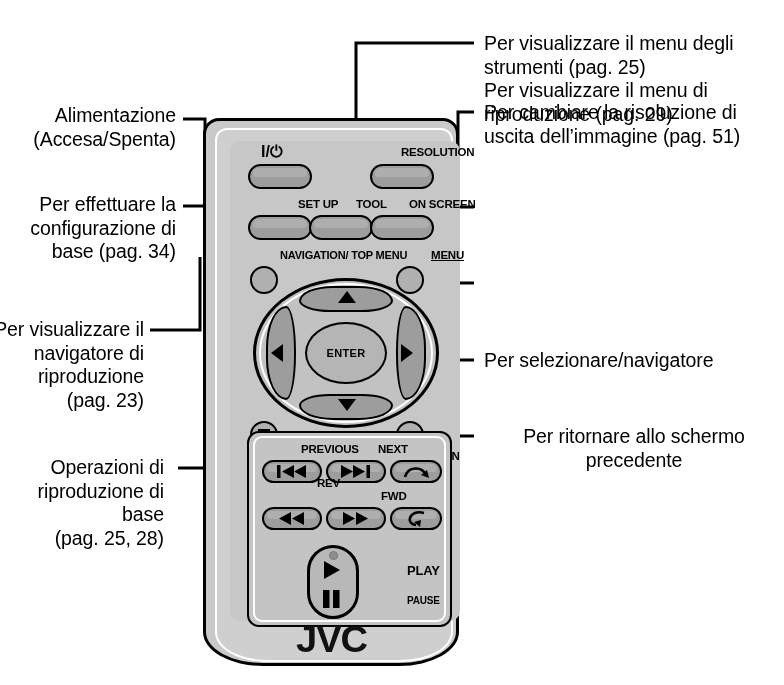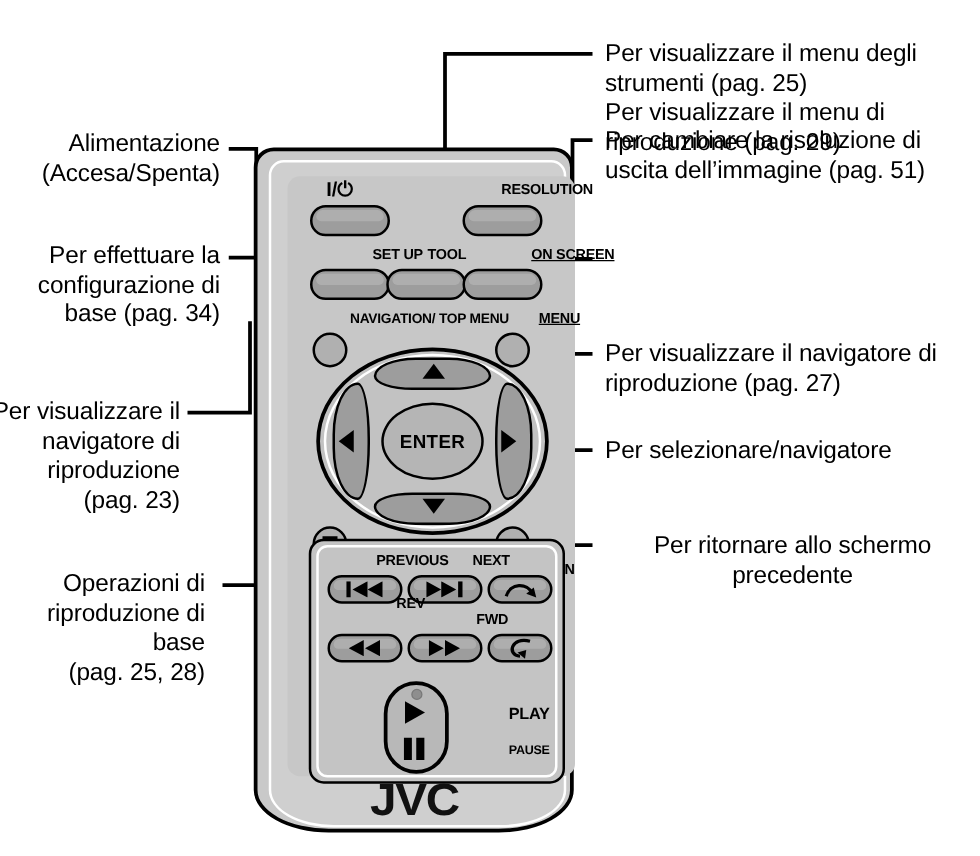--- a/index.html
+++ b/index.html
@@ -150,21 +150,21 @@
     left: 52px; top: 44px;
     width: 82px; height: 62px;
     background: #b5b5b5;
     border: 2.5px solid #000;
     border-radius: 50%;
     box-sizing: border-box;
     display: flex;
     align-items: center;
     justify-content: center;
     font-weight: bold;
-    font-size: 15px;
+    font-size: 11px;
     letter-spacing: 0.3px;
   }
   .arrowpad {
     position: absolute;
     background: #9d9d9d;
     border: 2.5px solid #000;
     box-sizing: border-box;
   }
   .ap-up {
     left: 46px; top: 8px; width: 94px; height: 26px;
@@ -285,22 +285,20 @@
 
   <div class="anno right" style="left:484px; top:20px; width:300px;margin-top:12px;">Per visualizzare il menu degli
 strumenti (pag. 25)
 Per visualizzare il menu di
 riproduzione (pag. 29)</div>
 
   <div class="anno right" style="left:484px; top:101px; width:300px;">Per cambiare la risoluzione di
 uscita dell’immagine (pag. 51)</div>
 
 
-  <div class="anno right" style="left:484px; top:272px; width:300px;">Per visualizzare il navigatore di
-riproduzione (pag. 27)</div>
 
   <div class="anno right" style="left:484px; top:349px; width:300px;">Per selezionare/navigatore</div>
 
   <div class="anno right" style="left:484px; top:425px; width:300px;text-align:center;">Per ritornare allo schermo
 precedente</div>
 
   <div id="remote-wrap">
     <div class="body-outer">
       <div class="body-inner">
 
@@ -308,24 +306,24 @@
 
           <div class="powerglyph" style="left:31px; top:2px;">I/⏻</div>
           <div class="pill" style="left:18px; top:23px; width:64px; height:25px;"></div>
 
           <div class="btn-label" style="left:131px; top:5px;">RESOLUTION</div>
           <div class="pill" style="left:140px; top:23px; width:64px; height:25px;"></div>
 
           <div class="btn-label" style="left:28px; top:57px;">SET UP</div>
           <div class="pill" style="left:18px; top:74px; width:64px; height:25px;"></div>
 
-          <div class="btn-label" style="left:72px; top:57px;text-align:center;">TOOL</div>
+          <div class="btn-label" style="left:86px; top:57px;text-align:center;">TOOL</div>
           <div class="pill" style="left:79px; top:74px; width:64px; height:25px;"></div>
 
-          <div class="btn-label" style="left:155px; top:57px;text-decoration:underline;">ON SCREEN</div>
+          <div class="btn-label" style="left:139px; top:57px;">ON SCREEN</div>
           <div class="pill" style="left:140px; top:74px; width:64px; height:25px;"></div>
 
           <div class="btn-label" style="left:10px; top:108px; font-size:11px;">NAVIGATION/ TOP MENU</div>
           <div class="round" style="left:20px; top:125px; width:28px; height:28px;"></div>
 
           <div class="btn-label" style="left:161px; top:108px;text-decoration:underline;">MENU</div>
           <div class="round" style="left:166px; top:125px; width:28px; height:28px;"></div>
 
           <div id="dpad">
             <div class="dpad-ring"></div>

